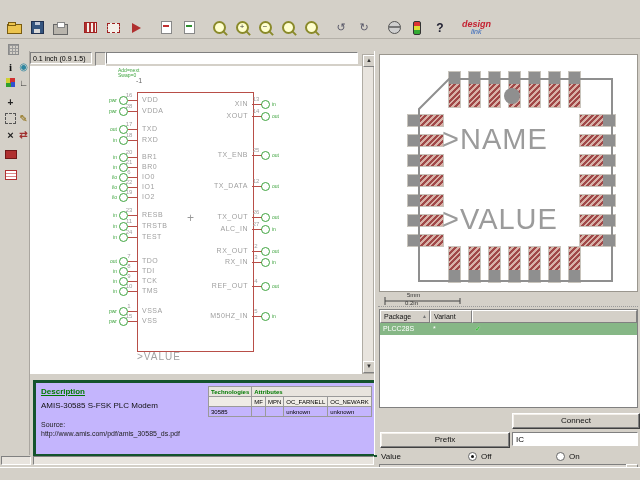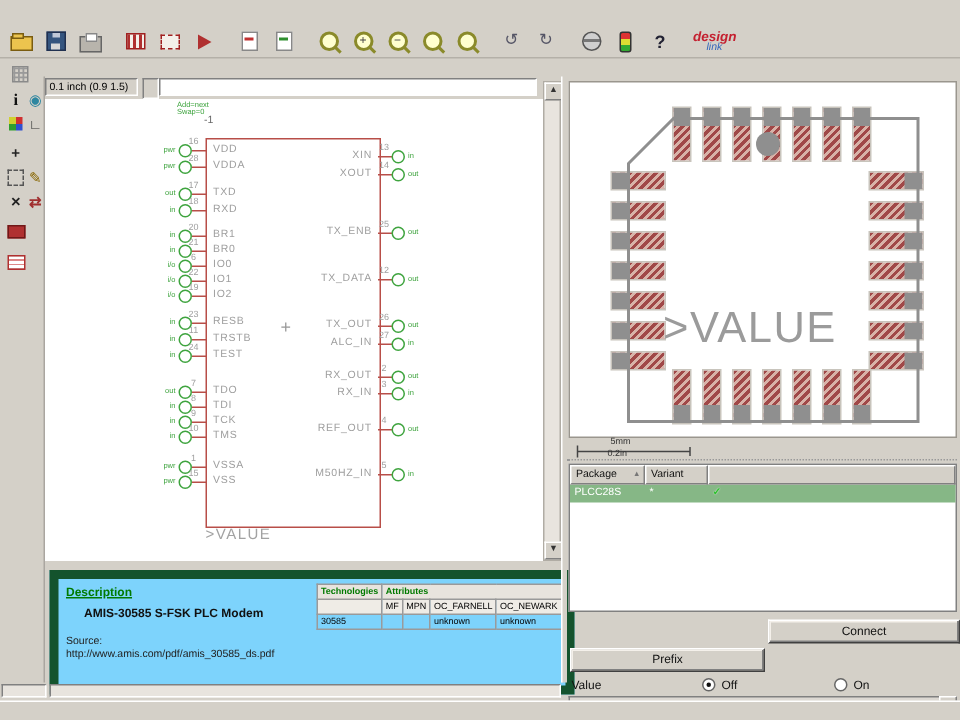--- a/index.html
+++ b/index.html
@@ -69,23 +69,23 @@
   .pin-circle{position:absolute;width:9px;height:9px;border:1px solid #3fa43f;border-radius:50%;box-sizing:border-box}
   .pin-num{position:absolute;font-size:6px;color:#9f9f9f}
   .pin-dir{position:absolute;font-size:5px;color:#3fa43f}
   .pin-name{position:absolute;font-size:7px;color:#9f9f9f;letter-spacing:.5px}
   
   .vscroll{position:absolute;left:362px;top:54px;width:12px;height:320px;background:#e8e4de;border:1px solid #b0aca4;box-sizing:border-box}
   .scr-arrow{position:absolute;left:0;width:10px;height:10px;background:#d4d0c8;border:1px solid;border-color:#fff #808080 #808080 #fff;font-size:6px;text-align:center;line-height:9px;color:#333}
   .hstrip{position:absolute;top:456px;height:9px;border:1px solid;border-color:#808080 #fff #fff #808080;background:#e8e4de;box-sizing:border-box}
   
   .descpanel{position:absolute;left:30px;top:378px;width:344px;height:76px;background:#d4d0c8}
-  .descinner{position:absolute;left:3px;top:2px;width:338px;height:71px;background:#7dd3fc;border:6px solid #14532d;overflow:hidden}
+  .descinner{position:absolute;left:3px;top:2px;width:338px;height:71px;background:#c4b5fd;border:3px solid #14532d;overflow:hidden}
   .desclink{position:absolute;left:5px;top:4px;font-size:8px;font-weight:bold;color:#007a00;text-decoration:underline}
-  .devname{position:absolute;left:17px;top:18px;font-size:8px;font-weight:bold;color:#111}
+  .devname{position:absolute;left:5px;top:18px;font-size:8px;font-weight:normal;color:#111}
   .src{position:absolute;left:5px;top:38px;font-size:7px;color:#222}
   .srcurl{position:absolute;left:5px;top:47px;font-size:7px;color:#222}
   table.tech{position:absolute;left:172px;top:3px;border-collapse:collapse;font-size:6px}
   table.tech th,table.tech td{border:1px solid #9a9a9a;padding:0 2px;height:9px;font-weight:normal;text-align:left}
   table.tech th.grn{color:#007a00;font-weight:bold;background:#e8e4de}
   table.tech th.sub{background:#efece6}
   
   .rsplit{position:absolute;left:374px;top:51px;width:3px;height:404px;background:#d4d0c8;border-left:1px solid #fff}
   #pkgview{position:absolute;left:379px;top:54px;width:259px;height:238px;background:#fff;border:1px solid #9a968e;box-sizing:border-box;overflow:hidden}
   .pad{position:absolute;background:repeating-linear-gradient(135deg,#a04848 0 2px,#d8b2a8 2px 4px);border:1px solid #c8c4bc;box-sizing:border-box;overflow:hidden}
@@ -505,20 +505,21 @@
       <div class="pad" style="left: 68px; top: 191px; width: 13px; height: 37px;">
         <div class="pad-lead" style="left: 0px; bottom: 0px; width: 13px; height: 12px;"></div>
       </div>
       <div class="pad" style="left: 68px; top: 16px; width: 13px; height: 37px;">
         <div class="pad-lead" style="left: 0px; top: 0px; width: 13px; height: 12px;"></div>
       </div>
     <svg class="pkgsvg" width="259" height="238">
       <polygon points="39,54 69,24 232,24 232,226 39,226" fill="none" stroke="#8f8f8f" stroke-width="2"></polygon>
       <circle cx="132" cy="41" r="8" fill="#8f8f8f"></circle>
     </svg>
+    <div class="pkgname" style="top:68px">&gt;NAME</div>
     <div class="pkgname" style="top:148px">&gt;VALUE</div>
   </div>
 
   <div class="scalebar">
     <svg width="110" height="15">
       <line x1="6" y1="9" x2="81" y2="9" stroke="#444" stroke-width="1"></line>
       <line x1="6" y1="5" x2="6" y2="13" stroke="#444" stroke-width="1"></line>
       <line x1="81" y1="6" x2="81" y2="12" stroke="#444" stroke-width="1"></line>
     </svg>
     <span class="s1">5mm</span>
@@ -536,20 +537,21 @@
         <div class="pt-row">
           <div class="pt-rc" style="width: 50px;">PLCC28S</div>
           <div class="pt-rc" style="width: 42px;">*</div>
           <div class="pt-rc chk" style="flex: 1 1 0%;">✓</div>
         </div>
       </div>
   </div>
 
   <div class="btn95" style="left:380px;top:432px;width:128px;height:14px">Prefix</div>
   <div class="btn95" style="left:512px;top:413px;width:126px;height:14px">Connect</div>
+  <input class="txt95" style="left: 512px; top: 432px; width: 126px; height: 14px;" value="IC">
 
   <span class="vlabel" style="left:381px;top:452px">Value</span>
   <span class="radio sel" style="left:468px;top:452px"></span>
   <span class="vlabel" style="left:481px;top:452px">Off</span>
   <span class="radio" style="left:556px;top:452px"></span>
   <span class="vlabel" style="left:569px;top:452px">On</span>
 
   <div class="rstrip"></div>
   <div class="rgrip"></div>
 

